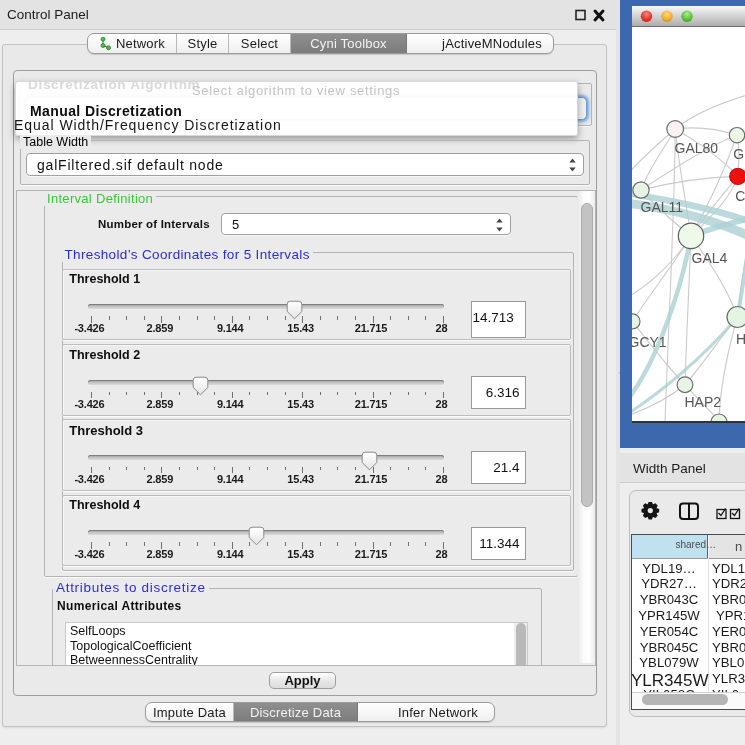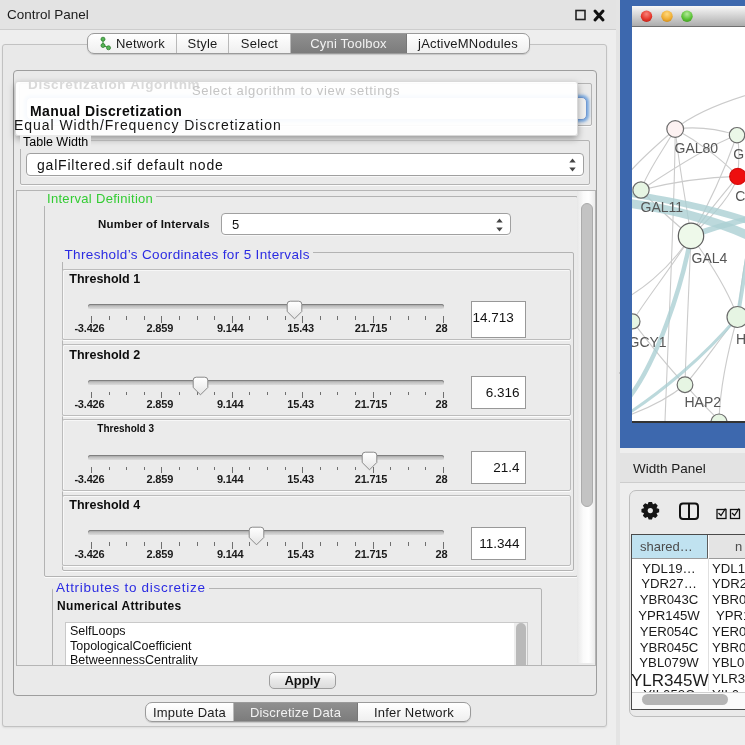--- a/index.html
+++ b/index.html
@@ -8,21 +8,21 @@
   .abs { position:absolute; }
 
   
   #cp-header { left:0; top:0; width:616px; height:30px; background:#e3e3e3; border-bottom:1px solid #cdcdcd; }
   #cp-title { left:7px; top:7px; font-size:13.5px; color:#1c1c1c; }
   #tabpanel { left:2px; top:44px; width:605px; height:683px; background:#e9e9e9; border:1px solid #c2c2c2; border-radius:3px; box-shadow:0 1px 2px rgba(0,0,0,0.08); }
 
   
   .seg { position:absolute; display:flex; border:1px solid #9a9a9a; border-radius:7px; background:linear-gradient(#ffffff,#efefef); box-shadow:0 1px 1px rgba(0,0,0,0.15); overflow:hidden; }
   .seg .sg { display:flex; align-items:center; justify-content:center; font-size:13px; letter-spacing:0.2px; color:#1b1b1b; border-right:1px solid #b9b9b9; white-space:nowrap; }
-  .seg .sg:last-child { border-right:none; }
+  .seg .sg:last-child { border-right:none;margin-left:24px; }
   .seg .sel { background:linear-gradient(#8f8f8f,#7c7c7c); color:#f2f2f2; border-right-color:#787878; }
 
   
   #secpanel { left:13px; top:70px; width:584px; height:626px; background:#eaeaea; border:1px solid #9e9e9e; border-radius:4px; }
 
   .groupbox { position:absolute; border:1px solid #b3b3b3; border-radius:2px; box-shadow:0 1px 0 rgba(255,255,255,0.8), inset 0 0 0 0 transparent; }
   .gtitle { position:absolute; background:#eaeaea; padding:0 3px; font-size:12.5px; }
 
   .combo { position:absolute; background:#ffffff; border:1px solid #a0a0a0; border-radius:4px; box-shadow:0 1px 0 rgba(255,255,255,0.6); font-size:13px; color:#111; }
   .combo .ct { position:absolute; left:10px; top:3px; }
@@ -141,21 +141,21 @@
           <linearGradient id="thg1" x1="0" y1="0" x2="0" y2="1">
             <stop offset="0" stop-color="#ffffff"></stop>
             <stop offset="0.5" stop-color="#f2f2f2"></stop>
             <stop offset="1" stop-color="#e3e3e3"></stop>
           </linearGradient>
         </defs>
   </svg>
   <div class="tfield" style="left:408.2px; top:31px; width:55px; height:33px; line-height:31px; text-align:right; padding-right:6px;">6.316</div>
 </div>
 <div class="thr" style="left:45.3px; top:228.3px;">
-  <div class="lbl" style="left:6px; top:2.5px; font-size:10px; font-weight:bold; color:#0d0d0d;margin-left:28px;">Threshold 3</div>
+  <div class="lbl" style="left:6px; top:2.5px; font-size:13px; font-weight:bold; color:#0d0d0d;">Threshold 3</div>
   <div class="track" style="left:25px; top:34.5px; width:356px;"></div>
   <div class="ticksmin" style="left:27.6px; top:46.5px;"></div>
   <div class="ticksmaj" style="left:27.6px; top:46.5px;"></div>
   <div class="tlab" style="left:-3.9px; top:52.5px;">-3.426</div>
   <div class="tlab" style="left:66.5px; top:52.5px;">2.859</div>
   <div class="tlab" style="left:136.9px; top:52.5px;">9.144</div>
   <div class="tlab" style="left:207.3px; top:52.5px;">15.43</div>
   <div class="tlab" style="left:277.7px; top:52.5px;">21.715</div>
   <div class="tlab" style="left:348.1px; top:52.5px;">28</div>
   <svg style="position:absolute; left:297.7px; top:30.5px;" width="17" height="20" viewBox="0 0 17 20">
@@ -327,21 +327,21 @@
     <path d="M78.5 11 L81 13.5 L85.5 6.5"></path>
     <rect x="90.5" y="7.5" width="9" height="9"></rect>
     <path d="M92 11 L94.5 13.5 L99 6.5"></path>
   </g>
 </svg>
 
 <div class="abs" style="left:631px; top:534px; width:114px; height:174.5px; background:#ffffff; border-left:1px solid #4a4a4a; border-top:1px solid #4a4a4a; border-bottom:1px solid #4a4a4a;"></div>
 <div class="abs" style="left:632px; top:535px; width:75.5px; height:23px; background:#c0e2f0; border-right:1px solid #5c5c5c;"></div>
 <div class="abs" style="left:708.5px; top:535px; width:37px; height:23px; background:#e4e4e4;"></div>
 <div class="abs" style="left:632px; top:557.5px; width:113px; height:1px; background:#9b9b9b;"></div>
-<div class="lbl" style="left:640px; top:539px; width:76px; text-align:left; font-size:13px; color:#4c4c4c;">shared…</div>
+<div class="lbl" style="left:640px; top:539px; width:76px; text-align:right; font-size:10px; color:#4c4c4c;">shared…</div>
 <div class="lbl" style="left:735px; top:539px; font-size:13px; color:#4c4c4c;">n</div>
 <div class="abs" style="left:707.5px; top:558px; width:1px; height:133px; background:#e0e0e0;"></div>
 <div class="lbl" style="left:631px; top:560.5px; width:76px; text-align:center; font-size:13.2px; color:#1b1b1b;">YDL19…</div>
 <div class="lbl" style="left:712px; top:560.5px; font-size:13.2px; color:#1b1b1b;">YDL1</div>
 <div class="lbl" style="left:631px; top:576.3px; width:76px; text-align:center; font-size:13.2px; color:#1b1b1b;">YDR27…</div>
 <div class="lbl" style="left:712px; top:576.3px; font-size:13.2px; color:#1b1b1b;">YDR2</div>
 <div class="lbl" style="left:631px; top:592.1px; width:76px; text-align:center; font-size:13.2px; color:#1b1b1b;">YBR043C</div>
 <div class="lbl" style="left:712px; top:592.1px; font-size:13.2px; color:#1b1b1b;">YBR0</div>
 <div class="lbl" style="left:631px; top:607.9px; width:76px; text-align:center; font-size:13.2px; color:#1b1b1b;">YPR145W</div>
 <div class="lbl" style="left:716px; top:607.9px; font-size:13.2px; color:#1b1b1b;">YPR1</div>

